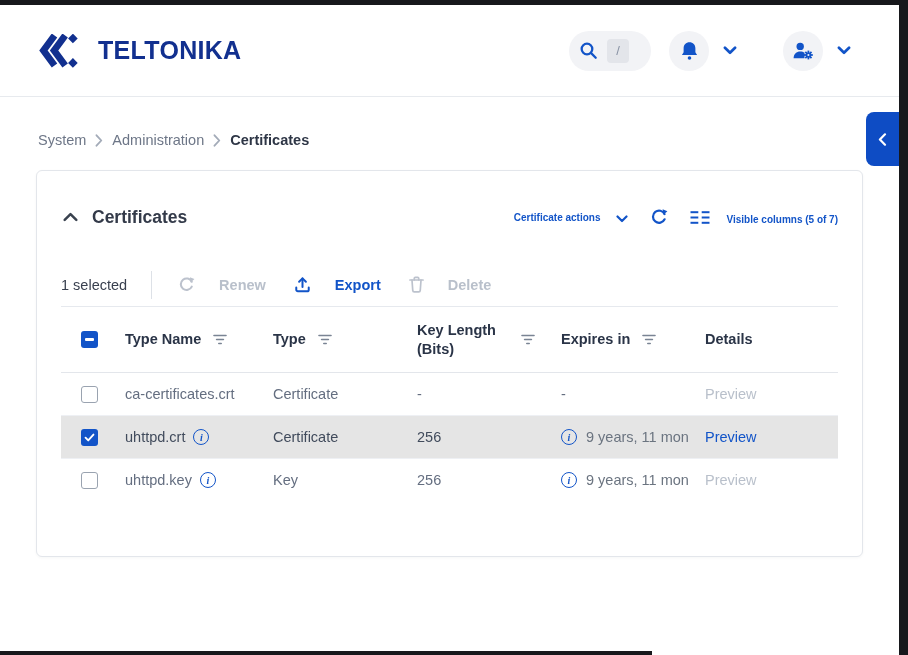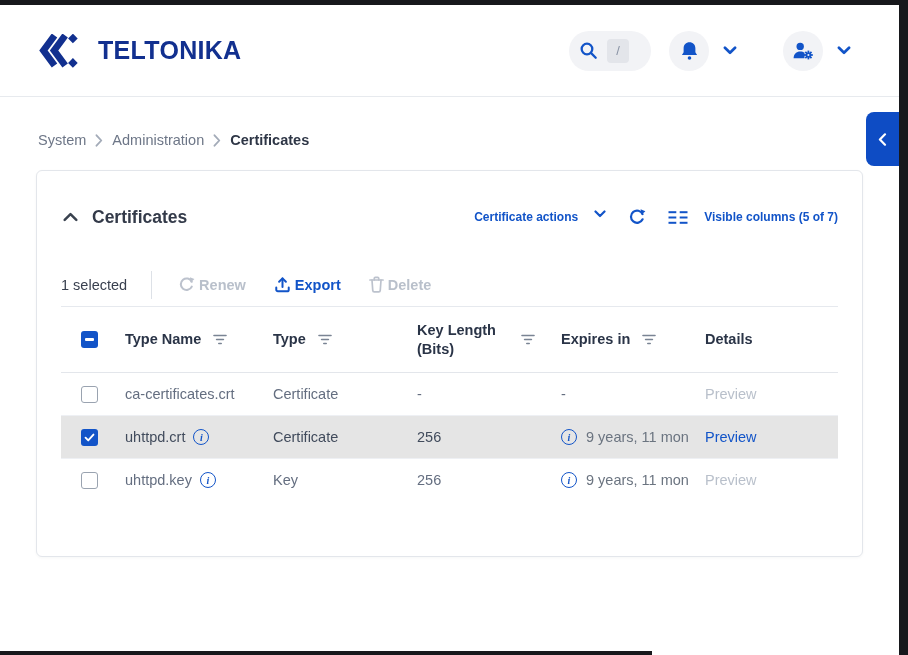--- a/index.html
+++ b/index.html
@@ -64,33 +64,33 @@
     box-shadow:0 1px 3px rgba(30,41,59,.04);
   }
   .card-header{
     height:40px;margin:26px 24px 0 24px;
     display:flex;align-items:center;justify-content:space-between;
   }
   .card-title-group{display:flex;align-items:center;gap:12px;}
   .card-title{font-size:17.5px;font-weight:700;color:#333a49;}
   .card-actions{display:flex;align-items:center;gap:22px;}
   .blue-action{
-    display:flex;align-items:flex-start;gap:16px;border:none;background:transparent;cursor:pointer;
-    color:#1254c8;font-size:12px;font-weight:700;font-family:inherit;padding:0;
+    display:flex;align-items:flex-end;gap:16px;border:none;background:transparent;cursor:pointer;
+    color:#1254c8;font-size:10px;font-weight:700;font-family:inherit;padding:0;
   }
 
   
   .toolbar{
     margin:26px 24px 0 24px;height:44px;box-sizing:border-box;
     display:flex;align-items:center;border-bottom:1px solid #e6e9ee;
   }
   .selected-count{font-size:14.5px;color:#39404f;}
   .v-divider{width:1px;height:28px;background:#dde1e7;margin:0 26px 0 24px;}
   .tool-btn{
-    display:flex;align-items:center;gap:4px;border:none;background:transparent;cursor:pointer;
+    display:flex;align-items:center;gap:24px;border:none;background:transparent;cursor:pointer;
     font-size:14.5px;font-weight:700;font-family:inherit;padding:0;margin-right:28px;
   }
   .tool-btn.enabled{color:#1254c8;}
   .tool-btn.disabled{color:#b9c0cb;cursor:default;}
 
   
   .table{margin:0 24px;}
   .t-row{
     display:grid;grid-template-columns:64px 148px 144px 144px 144px 1fr;
     align-items:center;

